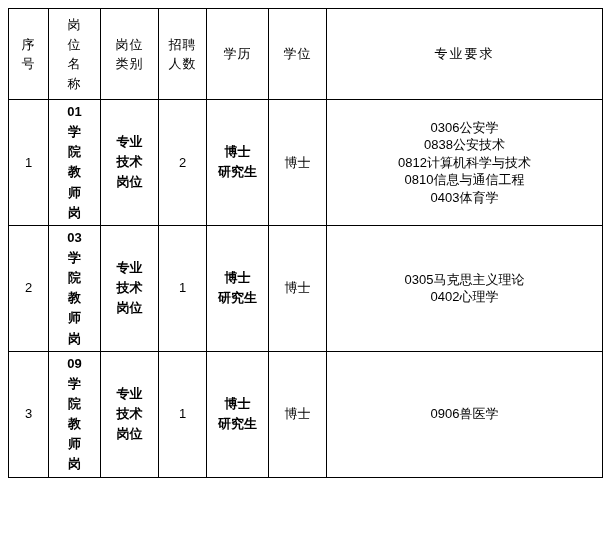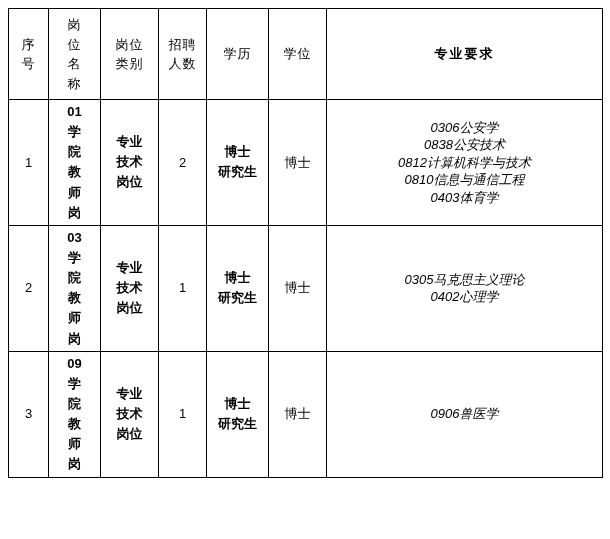--- a/index.html
+++ b/index.html
@@ -51,21 +51,20 @@
     font-size: 14px;
     letter-spacing: 1px;
   }
   thead td .hdr {
     display: block;
     white-space: normal;
     word-break: break-all;
   }
   thead td.h-major .hdr {
     letter-spacing: 2px;
-    font-weight: bold;
   }
   
   .vert {
     display: inline-block;
     line-height: 1.5;
   }
   .vert span { display: block; }
 
   tbody tr { height: 124px; }
 
@@ -78,21 +77,20 @@
     font-weight: bold;
   }
   td.cell-name .stack span,
   td.cell-type .stack span,
   td.cell-edu .stack span { display: block; }
 
   td.cell-major {
     text-align: center;
     font-size: 13px;
     line-height: 1.7;
-    font-style: italic;
   }
   td.cell-major .mline { display: block; }
 </style>
 </head>
 <body>
 
 <div class="sheet">
   <table class="job-table">
     <colgroup>
       <col class="c-seq">

